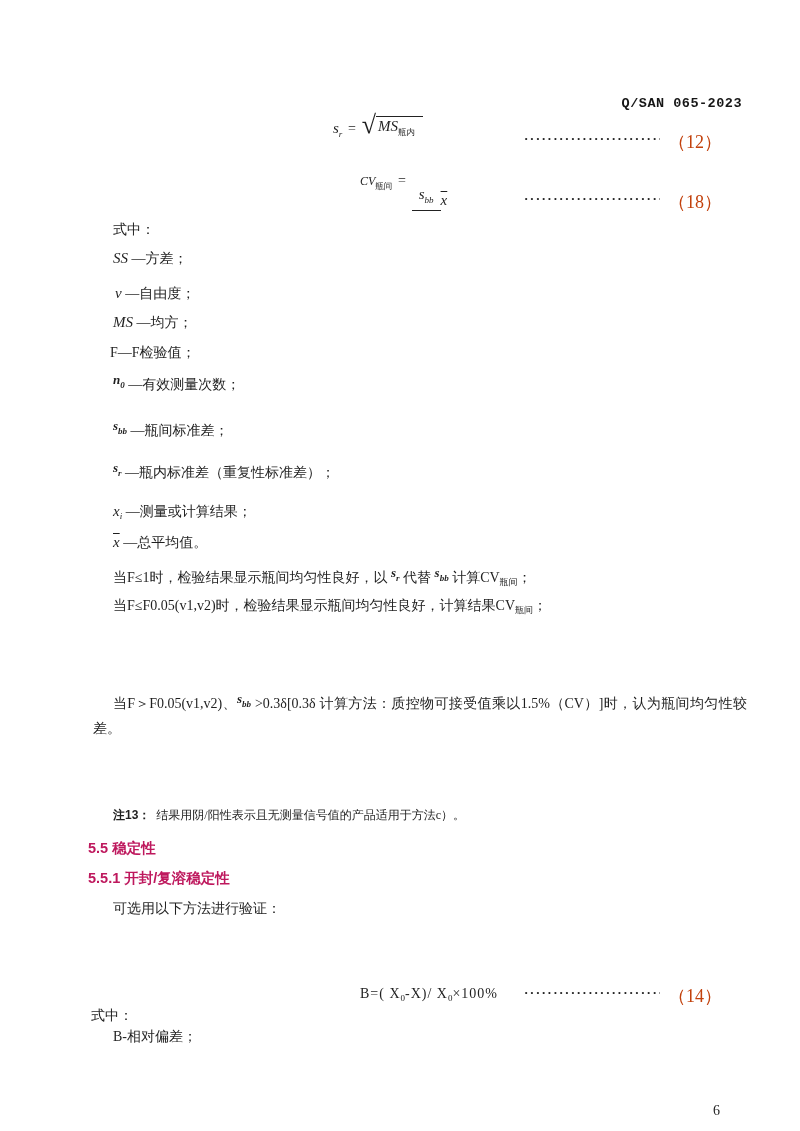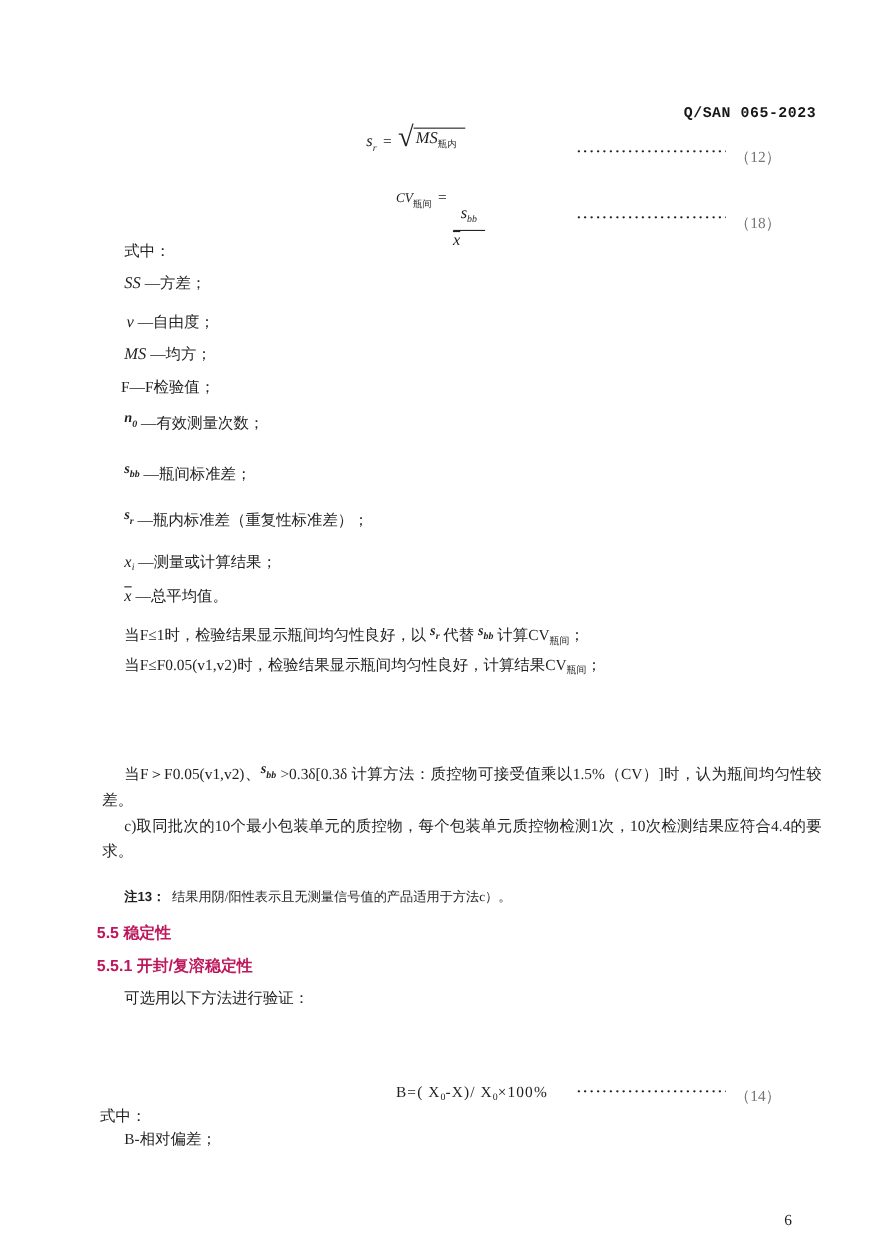--- a/index.html
+++ b/index.html
@@ -26,27 +26,27 @@
   .run.risub { font-style:italic; font-size:9px; position:relative; top:-1px; font-weight:600;}
   .run.ol    { font-style:italic; font-size:15px; text-decoration:overline; }
   
   .formula { font-size:15px; font-style:italic; white-space:nowrap; }
   .fsub { font-size:9px; font-style:italic; vertical-align:-4px; }
   .fsub-cjk { font-size:8.5px; font-style:normal; vertical-align:-4px;font-family:Liberation Serif, serif; }
   .feq { font-style:normal; font-size:14px; padding:0 2px; }
   .sqrt { display:inline-flex; align-items:flex-start; }
   .rad { font-style:normal; font-size:26px; line-height:26px; font-weight:400; }
   .radbody { border-top:1.6px solid #222; margin-top:4px; padding:1px 8px 0 2px; }
-  .frac { display:inline-flex; flex-direction:column; align-items:flex-start; vertical-align:-14px; }
+  .frac { display:inline-flex; flex-direction:row; align-items:center; vertical-align:-14px; }
   .num { border-bottom:1.4px solid #222; padding:0 7px 2px; line-height:15px; }
   .den { padding-top:2px; line-height:15px; }
   .leader { white-space:nowrap; }
   .dots { display:inline-block; width:136px; overflow:hidden; font-weight:700;
           font-size:13px; letter-spacing:1.5px; vertical-align:1px; color:#222; }
-  .fnum { font-size:14px; padding-left:8px; color:#737373; }
+  .fnum { font-size:18px; padding-left:8px; color:#c2410c; }
   
   .note { font-size:12px; line-height:17px; white-space:nowrap; }
   .note b { font-family:"Liberation Sans","DejaVu Sans",sans-serif; font-weight:700; padding-right:6px; }
   .hd { font-family:"Liberation Sans","DejaVu Sans",sans-serif; font-weight:700;
         font-size:14.5px; color:#be185d; white-space:nowrap; }
   .pageno { font-size:14px; }
 </style>
 </head>
 <body>
 
@@ -86,21 +86,20 @@
   <div class="abs line" style="top:343px;left:110px;"><span class="run t">F—F检验值；</span></div>
   <div class="abs line" style="top:375px;left:113px;"><span class="run ri">n</span><span class="run risub">0</span><span class="run t"> —有效测量次数；</span></div>
   <div class="abs line" style="top:421px;left:113px;"><span class="run ri">s</span><span class="run risub">bb</span><span class="run t"> —瓶间标准差；</span></div>
   <div class="abs line" style="top:463px;left:113px;"><span class="run ri">s</span><span class="run risub">r</span><span class="run t"> —瓶内标准差（重复性标准差）；</span></div>
   <div class="abs line" style="top:501px;left:113px;"><span class="run i">x</span><span class="run isub">i</span><span class="run t"> —测量或计算结果；</span></div>
   <div class="abs line" style="top:532px;left:113px;"><span class="run ol">x</span><span class="run t"> —总平均值。</span></div>
 
   <div class="abs line" style="top:568px;left:113px;"><span class="run t">当F≤1时，检验结果显示瓶间均匀性良好，以 </span><span class="run ri">s</span><span class="run risub">r</span><span class="run t"> 代替 </span><span class="run ri">s</span><span class="run risub">bb</span><span class="run t"> 计算CV</span><span class="run sub">瓶间</span><span class="run t">；</span></div>
   <div class="abs line" style="top:596px;left:113px;"><span class="run t">当F≤F0.05(v1,v2)时，检验结果显示瓶间均匀性良好，计算结果CV</span><span class="run sub">瓶间</span><span class="run t">；</span></div>
   <div class="abs par" style="top:692px;left:93px;line-height:23px;"><span class="run t">当F＞F0.05(v1,v2)、</span><span class="run ri">s</span><span class="run risub">bb</span><span class="run t"> &gt;0.3δ[0.3δ 计算方法：质控物可接受值乘以1.5%（CV）]时，认为瓶间均匀性较差。</span></div>
-  <div class="abs par" style="top:740px;left:93px;line-height:23px;"><span class="run t">c)取同批次的10个最小包装单元的质控物，每个包装单元质控物检测1次，10次检测结果应符合4.4的要求。</span></div>
 
   <div class="abs note" style="top:807px;left:113px;">
     <b>注13：</b><span>结果用阴/阳性表示且无测量信号值的产品适用于方法c）。</span>
   </div>
 
   <div class="abs hd" style="top:839px;left:88px;">5.5 稳定性</div>
   <div class="abs hd" style="top:869px;left:88px;">5.5.1 开封/复溶稳定性</div>
 
   <div class="abs line" style="top:899px;left:113px;"><span class="run t">可选用以下方法进行验证：</span></div>
 

